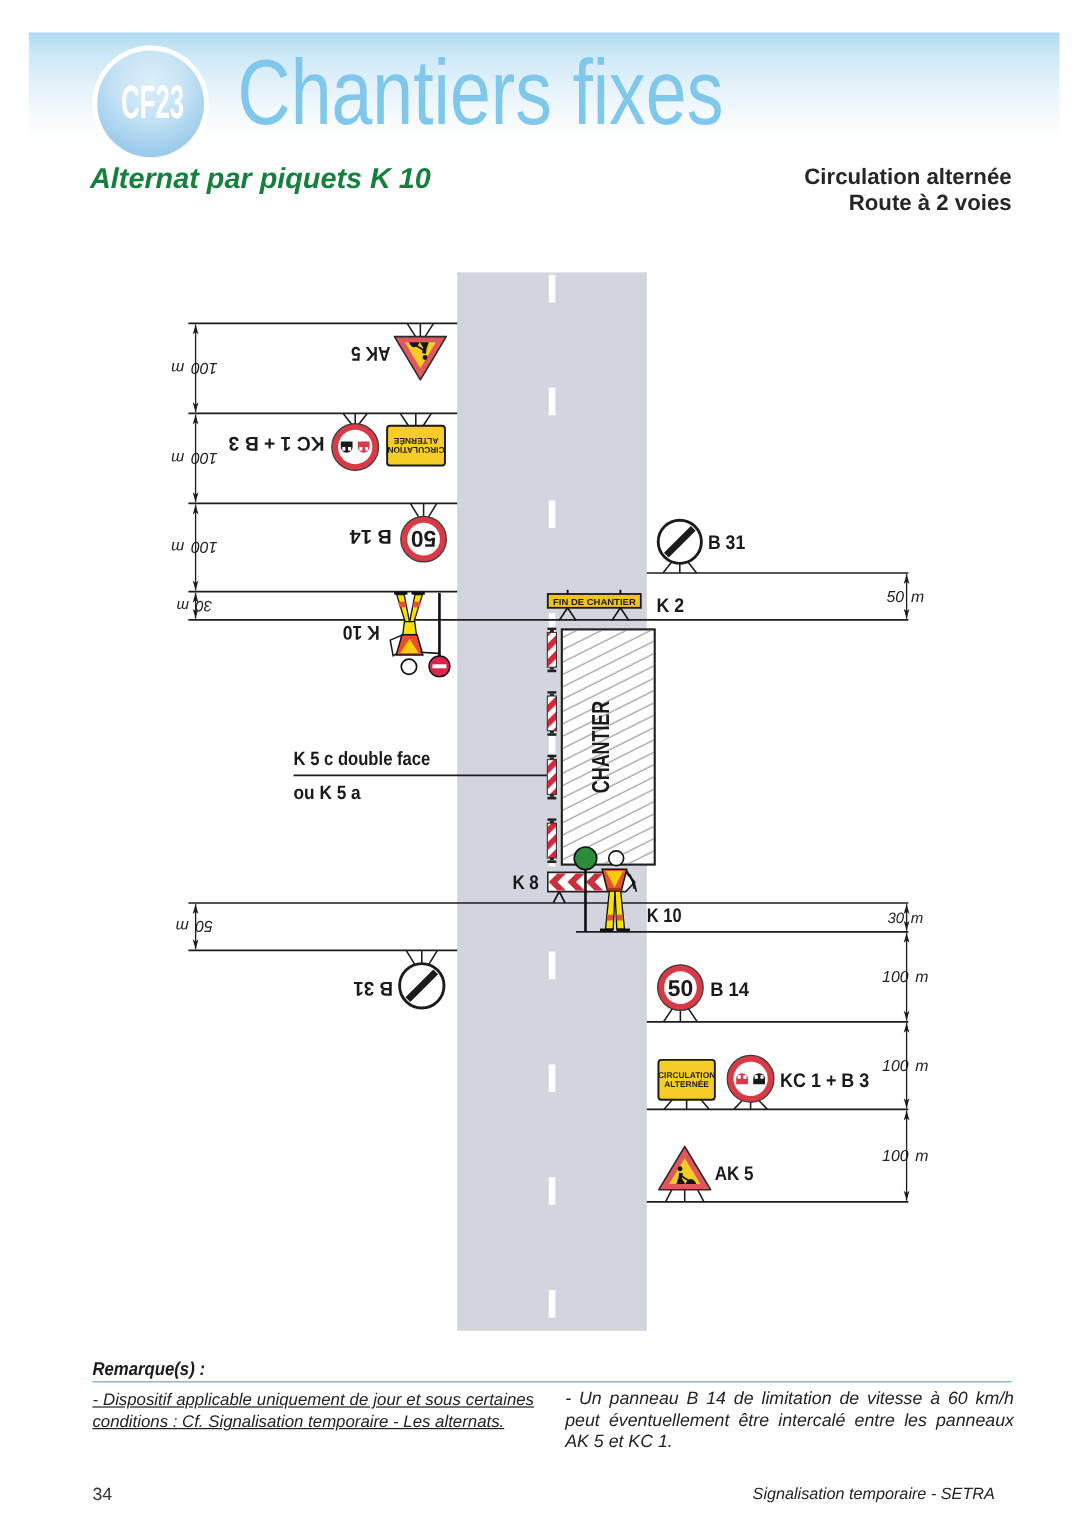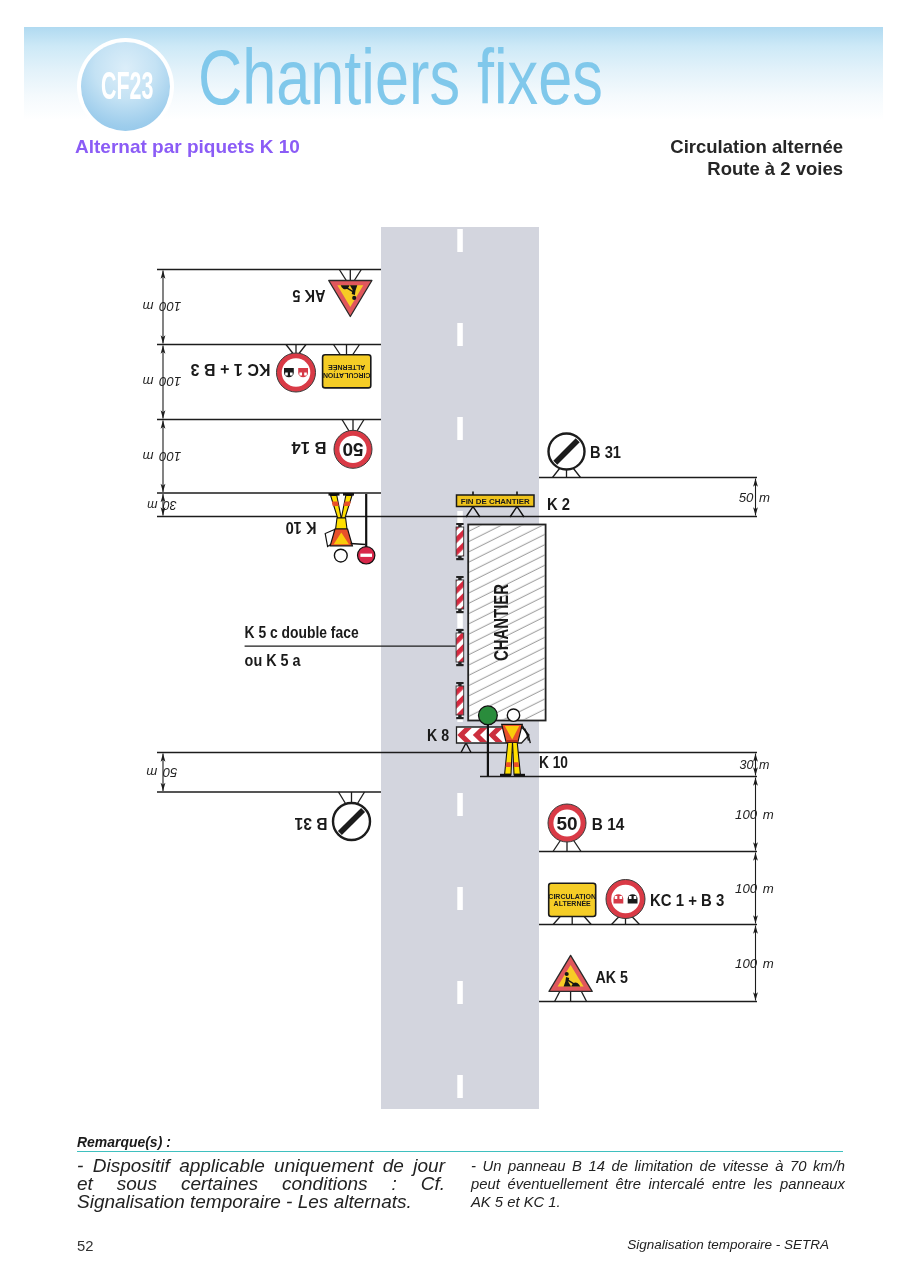--- a/index.html
+++ b/index.html
@@ -17,21 +17,21 @@
 <div class="abs" style="left:77px;top:38px;width:97px;height:97px;border-radius:50%;background:#fff;"></div>
 <div class="abs" style="left:81px;top:42px;width:89px;height:89px;border-radius:50%;
   background:radial-gradient(circle at 50% 30%,#dceef9 0%,#c4e2f4 40%,#9ecdec 74%,#8ac2e9 100%);"></div>
 
 <div class="abs" style="left:81px;top:42px;width:89px;height:89px;line-height:87px;text-align:center;
   color:#fff;font-weight:bold;font-size:39px;transform:scaleX(0.55);">CF23</div>
 
 <div class="abs" style="left:198px;top:39px;color:#80c8eb;font-size:77px;line-height:77px;white-space:nowrap;
   transform-origin:0 0;transform:scaleX(0.795);">Chantiers fixes</div>
 
-<div class="abs" style="left:75px;top:136px;font-size:19px;font-weight:bold;color:#8b5cf6;">Alternat par piquets K 10</div>
+<div class="abs" style="left:75px;top:136px;font-size:24px;font-weight:bold;color:#15803d;font-style:italic;">Alternat par piquets K 10</div>
 
 <div class="abs" style="left:543px;top:136px;width:300px;font-size:18.5px;font-weight:bold;color:#262626;
   text-align:right;line-height:22px;">Circulation alternée<br>Route à 2 voies</div>
 
 <svg class="abs" style="left:0;top:0" width="900" height="1272" viewBox="0 0 900 1272" xmlns="http://www.w3.org/2000/svg">
 <defs>
 <pattern id="hatch" width="46" height="9.2" patternUnits="userSpaceOnUse" patternTransform="rotate(-26.57)">
           <line x1="-2" y1="4" x2="46" y2="4" stroke="#747474" stroke-width="0.75" stroke-dasharray="58 5"></line>
         </pattern>
 <pattern id="k5stripe" width="9" height="9" patternUnits="userSpaceOnUse" patternTransform="rotate(45)">
@@ -398,22 +398,22 @@
 
 <text x="244.6" y="637.5" font-size="16" font-weight="bold" fill="#1a1a1a" textLength="114" lengthAdjust="spacingAndGlyphs">K 5 c double face</text>
 
 <text x="244.6" y="666" font-size="16" font-weight="bold" fill="#1a1a1a" textLength="56" lengthAdjust="spacingAndGlyphs">ou K 5 a</text>
 </svg>
 
 <div class="abs" style="left:77px;top:1132.5px;font-size:15.5px;font-weight:bold;font-style:italic;color:#1a1a1a;transform-origin:0 0;transform:scaleX(0.9);">Remarque(s) :</div>
 
 <div class="abs" style="left:77px;top:1150.5px;width:766px;height:1.6px;background:#3fc0bf;"></div>
 
-<div class="abs" style="left:77px;top:1157px;width:368px;font-size:19px;font-style:italic;color:#222;
-  line-height:18.2px;text-align:justify;">- Dispositif applicable uniquement de jour et sous certaines conditions : Cf. Signalisation temporaire - Les alternats.</div>
+<div class="abs" style="left:77px;top:1157px;width:368px;font-size:14px;font-style:italic;color:#222;
+  line-height:18.2px;text-align:justify;text-decoration:underline;">- Dispositif applicable uniquement de jour et sous certaines conditions : Cf. Signalisation temporaire - Les alternats.</div>
 
 <div class="abs" style="left:471px;top:1157px;width:374px;font-size:14.8px;font-style:italic;color:#222;
-  line-height:18.2px;text-align:justify;">- Un panneau B 14 de limitation de vitesse à 70 km/h peut éventuellement être intercalé entre les panneaux AK 5 et KC 1.</div>
-
-<div class="abs" style="left:77px;top:1237.5px;font-size:14.8px;color:#333;">52</div>
+  line-height:18.2px;text-align:justify;">- Un panneau B 14 de limitation de vitesse à 60 km/h peut éventuellement être intercalé entre les panneaux AK 5 et KC 1.</div>
+
+<div class="abs" style="left:77px;top:1237.5px;font-size:14.8px;color:#333;">34</div>
 
 <div class="abs" style="left:529px;top:1237px;width:300px;text-align:right;font-size:13.5px;font-style:italic;color:#222;">Signalisation temporaire - SETRA</div>
 </div>
 
 </body></html>

